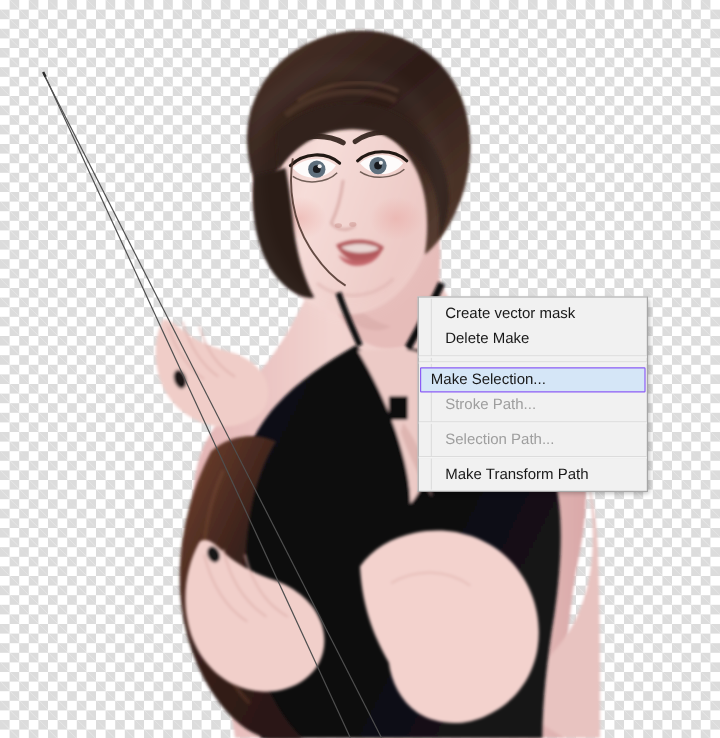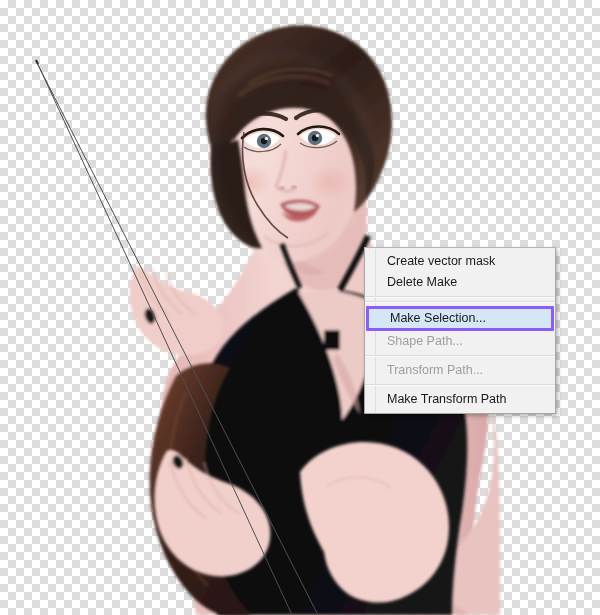--- a/index.html
+++ b/index.html
@@ -45,21 +45,20 @@
     left:348px;top:247px;
     width:192px;
     background:#f1f1f1;
     border:1px solid #a7a7a7;
     border-top-color:#b4b4b4;
     box-shadow:2px 2px 4px rgba(0,0,0,.28);
     font-size:12.5px;
     color:#1c1c1c;
     -webkit-font-smoothing:antialiased;
     box-sizing:border-box;
-    margin-left:16px;
   }
   #ctxmenu .gutter{
     position:absolute;
     left:10px;top:1px;bottom:1px;
     width:1px;
     background:#dedede;
   }
   #ctxmenu .inner{position:relative;padding:3px 0 3px 0;}
   .mi{
     position:relative;
@@ -68,25 +67,25 @@
     padding-left:22px;
     padding-right:8px;
     white-space:nowrap;
     color:#191919;
     cursor:default;
     font-size:12.5px;
   }
   .mi.disabled{color:#9e9e9e;}
   .mi.selected{
     background:#d5e6f7;
-    border:3px solid #8b5cf6;
+    border:1px solid #8b5cf6;
     height:19px;
     line-height:19px;
     margin:0 1px;
-    padding-left:21px;
+    padding-left:8px;
     border-radius:1px;
   }
   .sep{
     height:1px;
     margin:3px 0 3px 0;
     background:#dcdcdc;
     border-bottom:1px solid #fbfbfb;
     font-size:0;
     line-height:0;
   }
@@ -363,27 +362,27 @@
 
 
       <div class="sep"></div>
 
       <div class="mi selected">
         <span>Make Selection...</span>
       </div>
 
 
       <div class="mi disabled">
-        <span>Shape Path...</span>
+        <span>Stroke Path...</span>
       </div>
 
       <div class="sep"></div>
 
       <div class="mi disabled">
-        <span>Transform Path...</span>
+        <span>Selection Path...</span>
       </div>
 
       <div class="sep"></div>
 
       <div class="mi">
         <span>Make Transform Path</span>
       </div>
 
     </div>
   </div>

